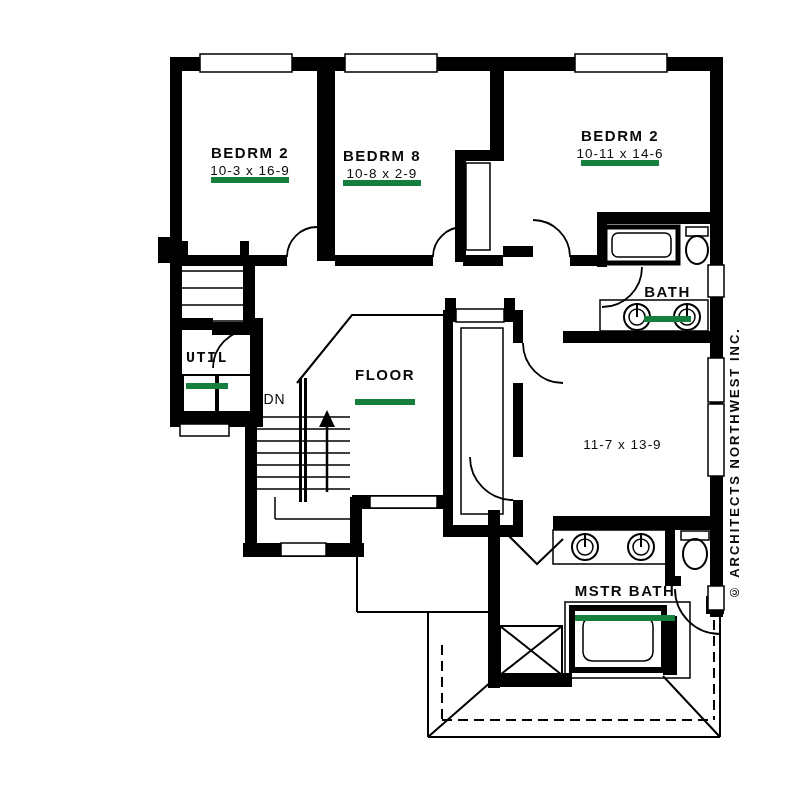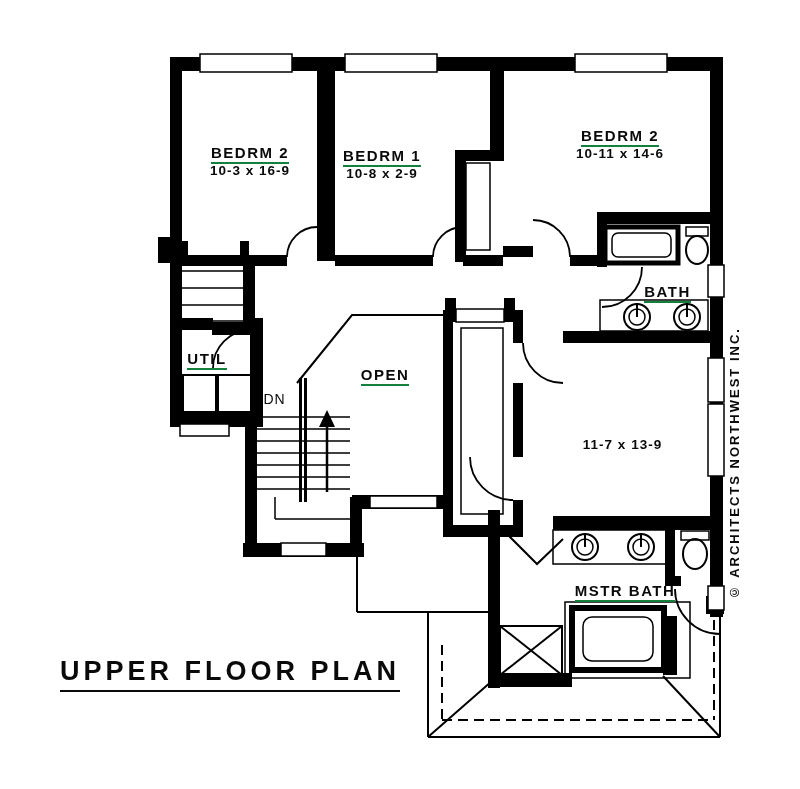--- a/index.html
+++ b/index.html
@@ -14,22 +14,22 @@
   .thin15{fill:none;stroke:#000;stroke-width:1.5;}
   .thick5{fill:none;stroke:#000;stroke-width:5;}
   .thick6{fill:none;stroke:#000;stroke-width:6;}
   .arc{fill:none;stroke:#000;stroke-width:1.8;}
   .dash{fill:none;stroke:#000;stroke-width:2;stroke-dasharray:10 6;}
   .lbl{
     position:absolute;color:#0a0a0a;font-weight:bold;text-align:center;
     letter-spacing:1.5px;white-space:nowrap;line-height:1.15;
   }
   .room-name{font-size:15px;}
-  .room-name span{border-bottom:2px solid #15803d;padding-bottom:1px;}
-  .room-dims{font-size:13.5px;font-weight:bold;letter-spacing:1px;}
+  .room-name span{border-bottom:6px solid #15803d;padding-bottom:16px;}
+  .room-dims{font-size:13.5px;font-weight:normal;letter-spacing:1px;}
   .small-note{font-size:14px;font-weight:normal;letter-spacing:1px;}
   .title{
     position:absolute;left:60px;top:656px;font-size:27px;font-weight:bold;
     letter-spacing:4px;color:#0a0a0a;border-bottom:2px solid #0a0a0a;padding-bottom:3px;
   }
   .copyright{
     position:absolute;left:727px;top:295px;height:305px;color:#0a0a0a;
     font-size:13px;font-weight:bold;letter-spacing:2px;white-space:nowrap;
     writing-mode:vertical-rl;transform:rotate(180deg);
   }
@@ -184,46 +184,45 @@
     <path class="dash" d="M442,645 V720 M442,720 H714 M714,620 V720"></path>
   </g>
 </svg>
 
 <div class="lbl room-name" style="left:180px;top:144px;width:140px;">
   <span>BEDRM 2</span>
 </div>
 <div class="lbl room-dims" style="left:180px;top:163px;width:140px;">10-3 x 16-9</div>
 
 <div class="lbl room-name" style="left:312px;top:147px;width:140px;">
-  <span>BEDRM 1</span>
+  <span>BEDRM 8</span>
 </div>
 <div class="lbl room-dims" style="left:312px;top:166px;width:140px;">10-8 x 2-9</div>
 
 <div class="lbl room-name" style="left:550px;top:127px;width:140px;">
   <span>BEDRM 2</span>
 </div>
 <div class="lbl room-dims" style="left:550px;top:146px;width:140px;">10-11 x 14-6</div>
 
 <div class="lbl room-name" style="left:620px;top:283px;width:95px;">
   <span>BATH</span>
 </div>
 
-<div class="lbl room-name" style="left:172px;top:350px;width:70px;">
+<div class="lbl room-name" style="left:172px;top:350px;width:70px;font-family:Liberation Mono, monospace;">
   <span>UTIL</span>
 </div>
 
 <div class="lbl small-note" style="left:252px;top:391px;width:45px;">DN</div>
 
 <div class="lbl room-name" style="left:340px;top:366px;width:90px;">
-  <span>OPEN</span>
+  <span>FLOOR</span>
 </div>
 
 <div class="lbl room-dims" style="left:545px;top:437px;width:155px;">11-7 x 13-9</div>
 
 <div class="lbl room-name" style="left:555px;top:582px;width:140px;">
   <span>MSTR BATH</span>
 </div>
 
-<div class="title">UPPER FLOOR PLAN</div>
 
 <div class="copyright">© ARCHITECTS NORTHWEST INC.</div>
 
 </div>
 
 </body></html>

